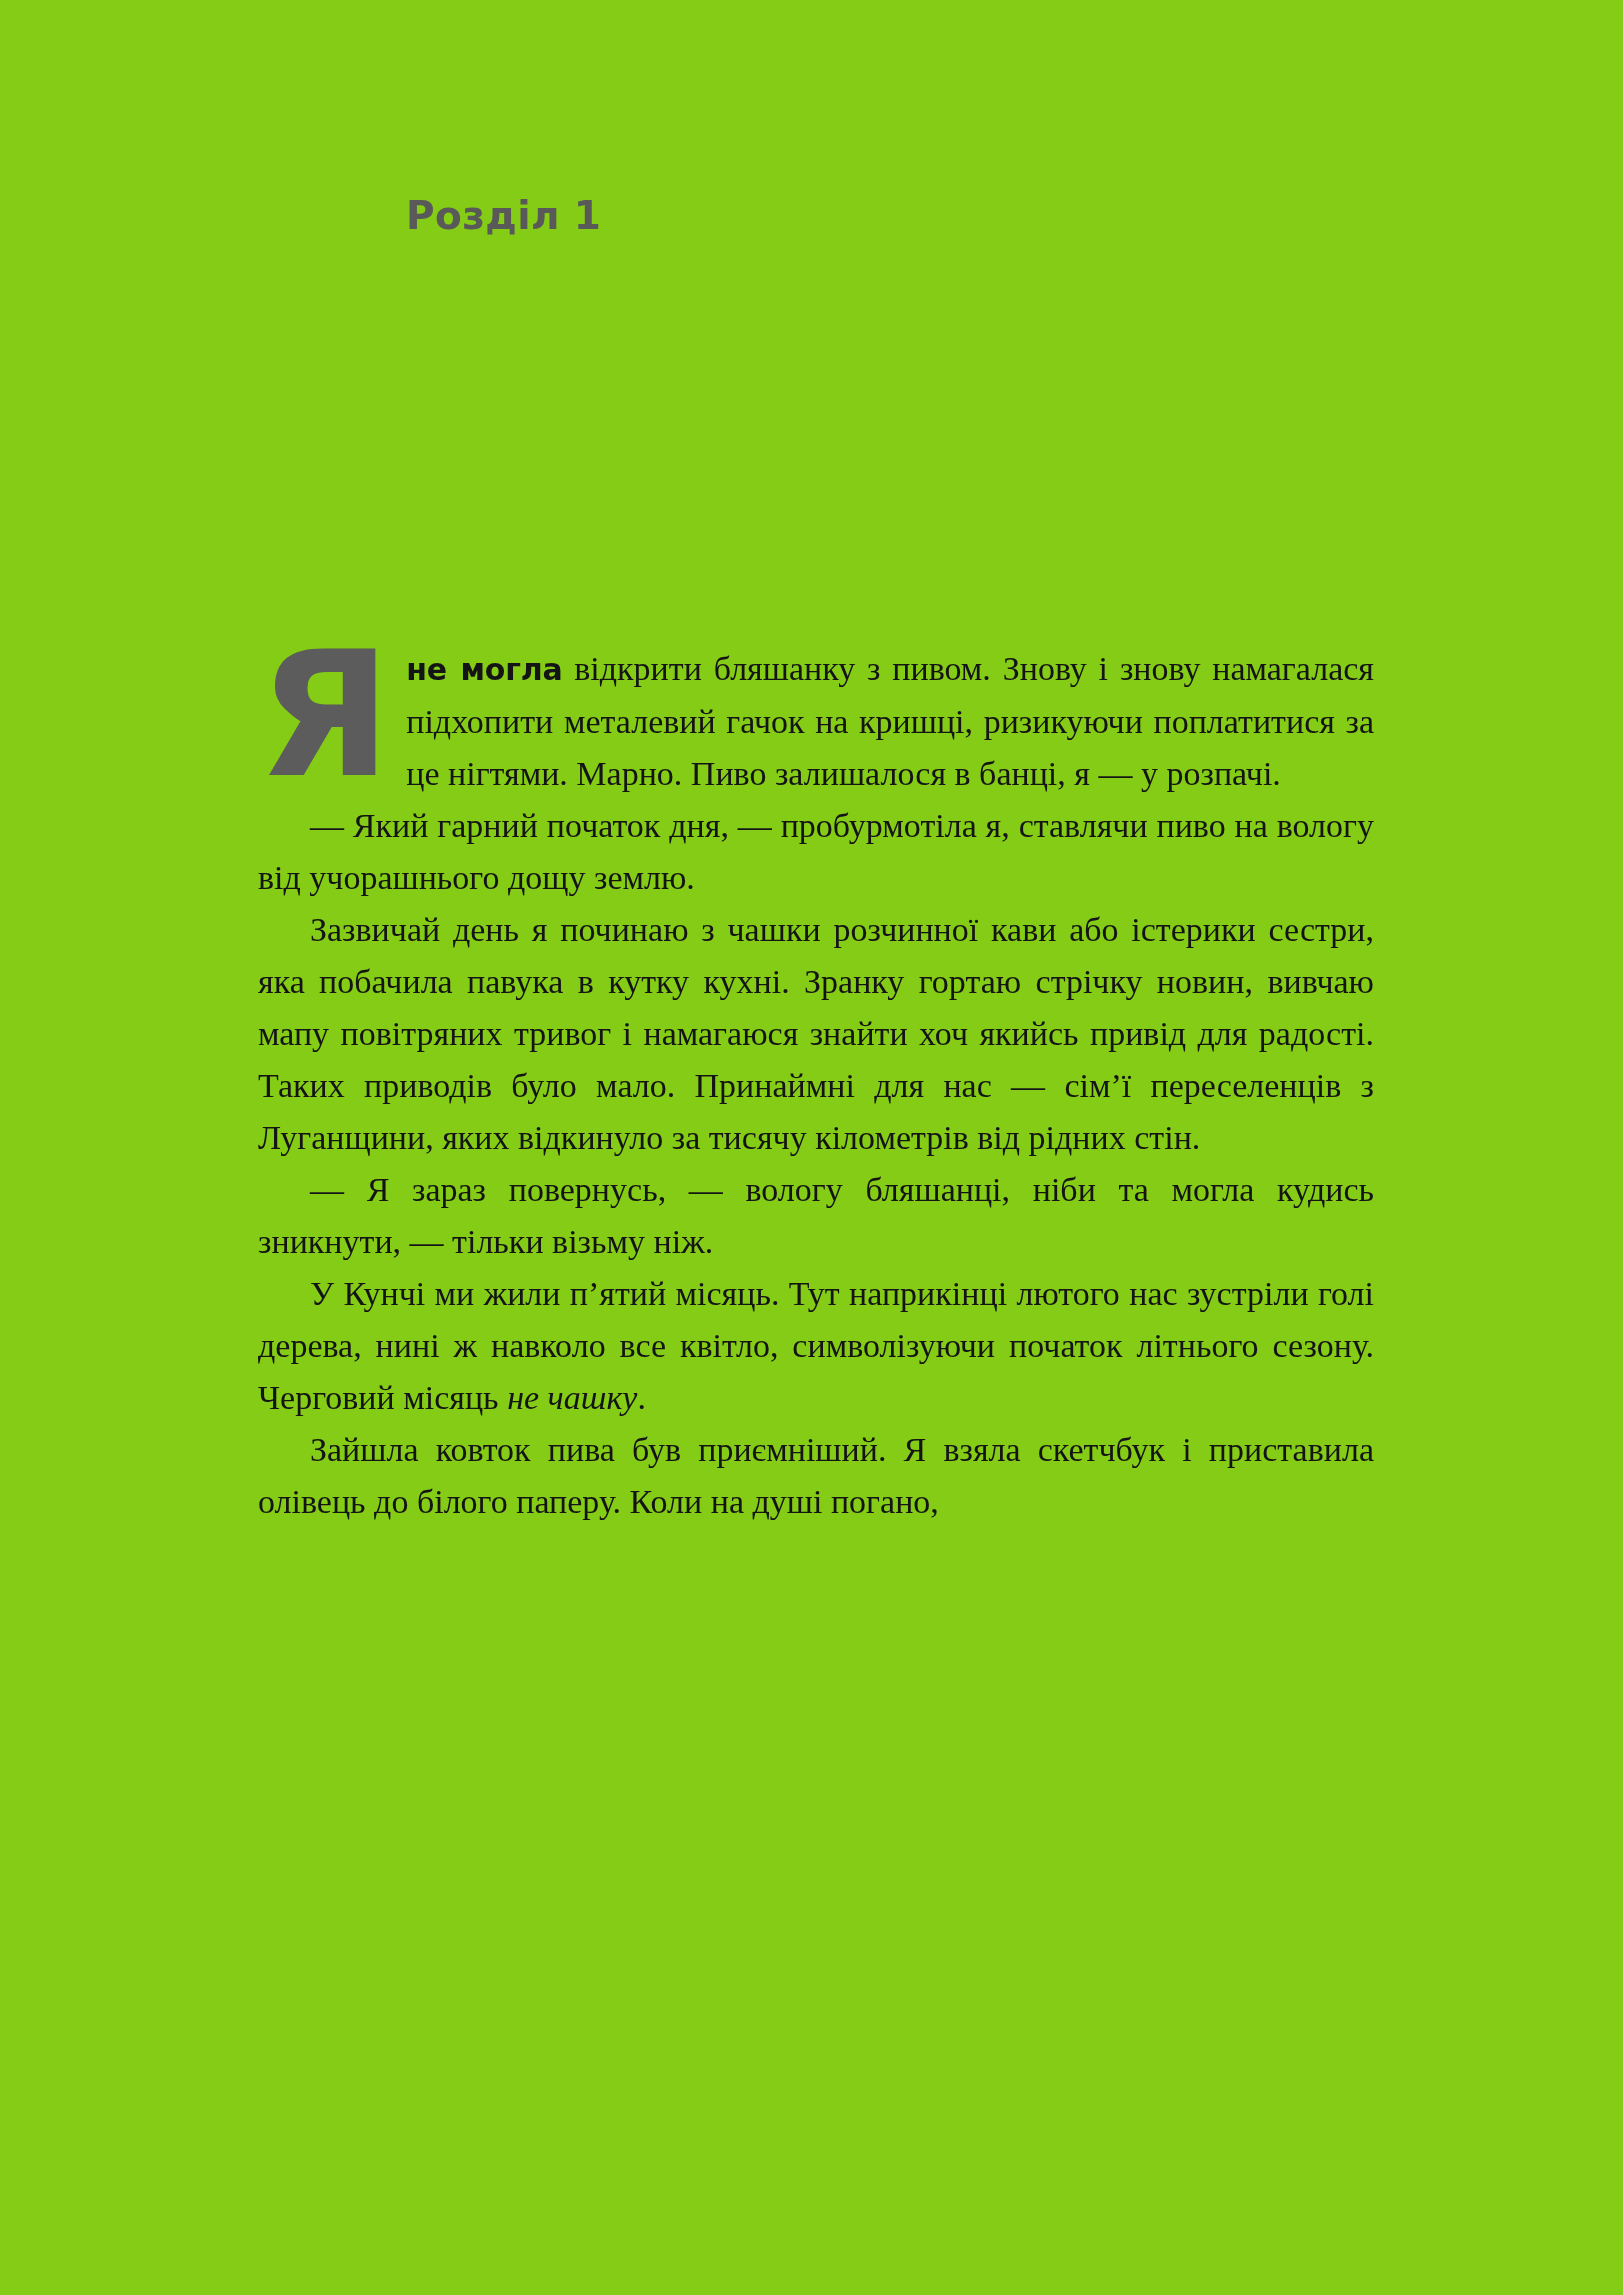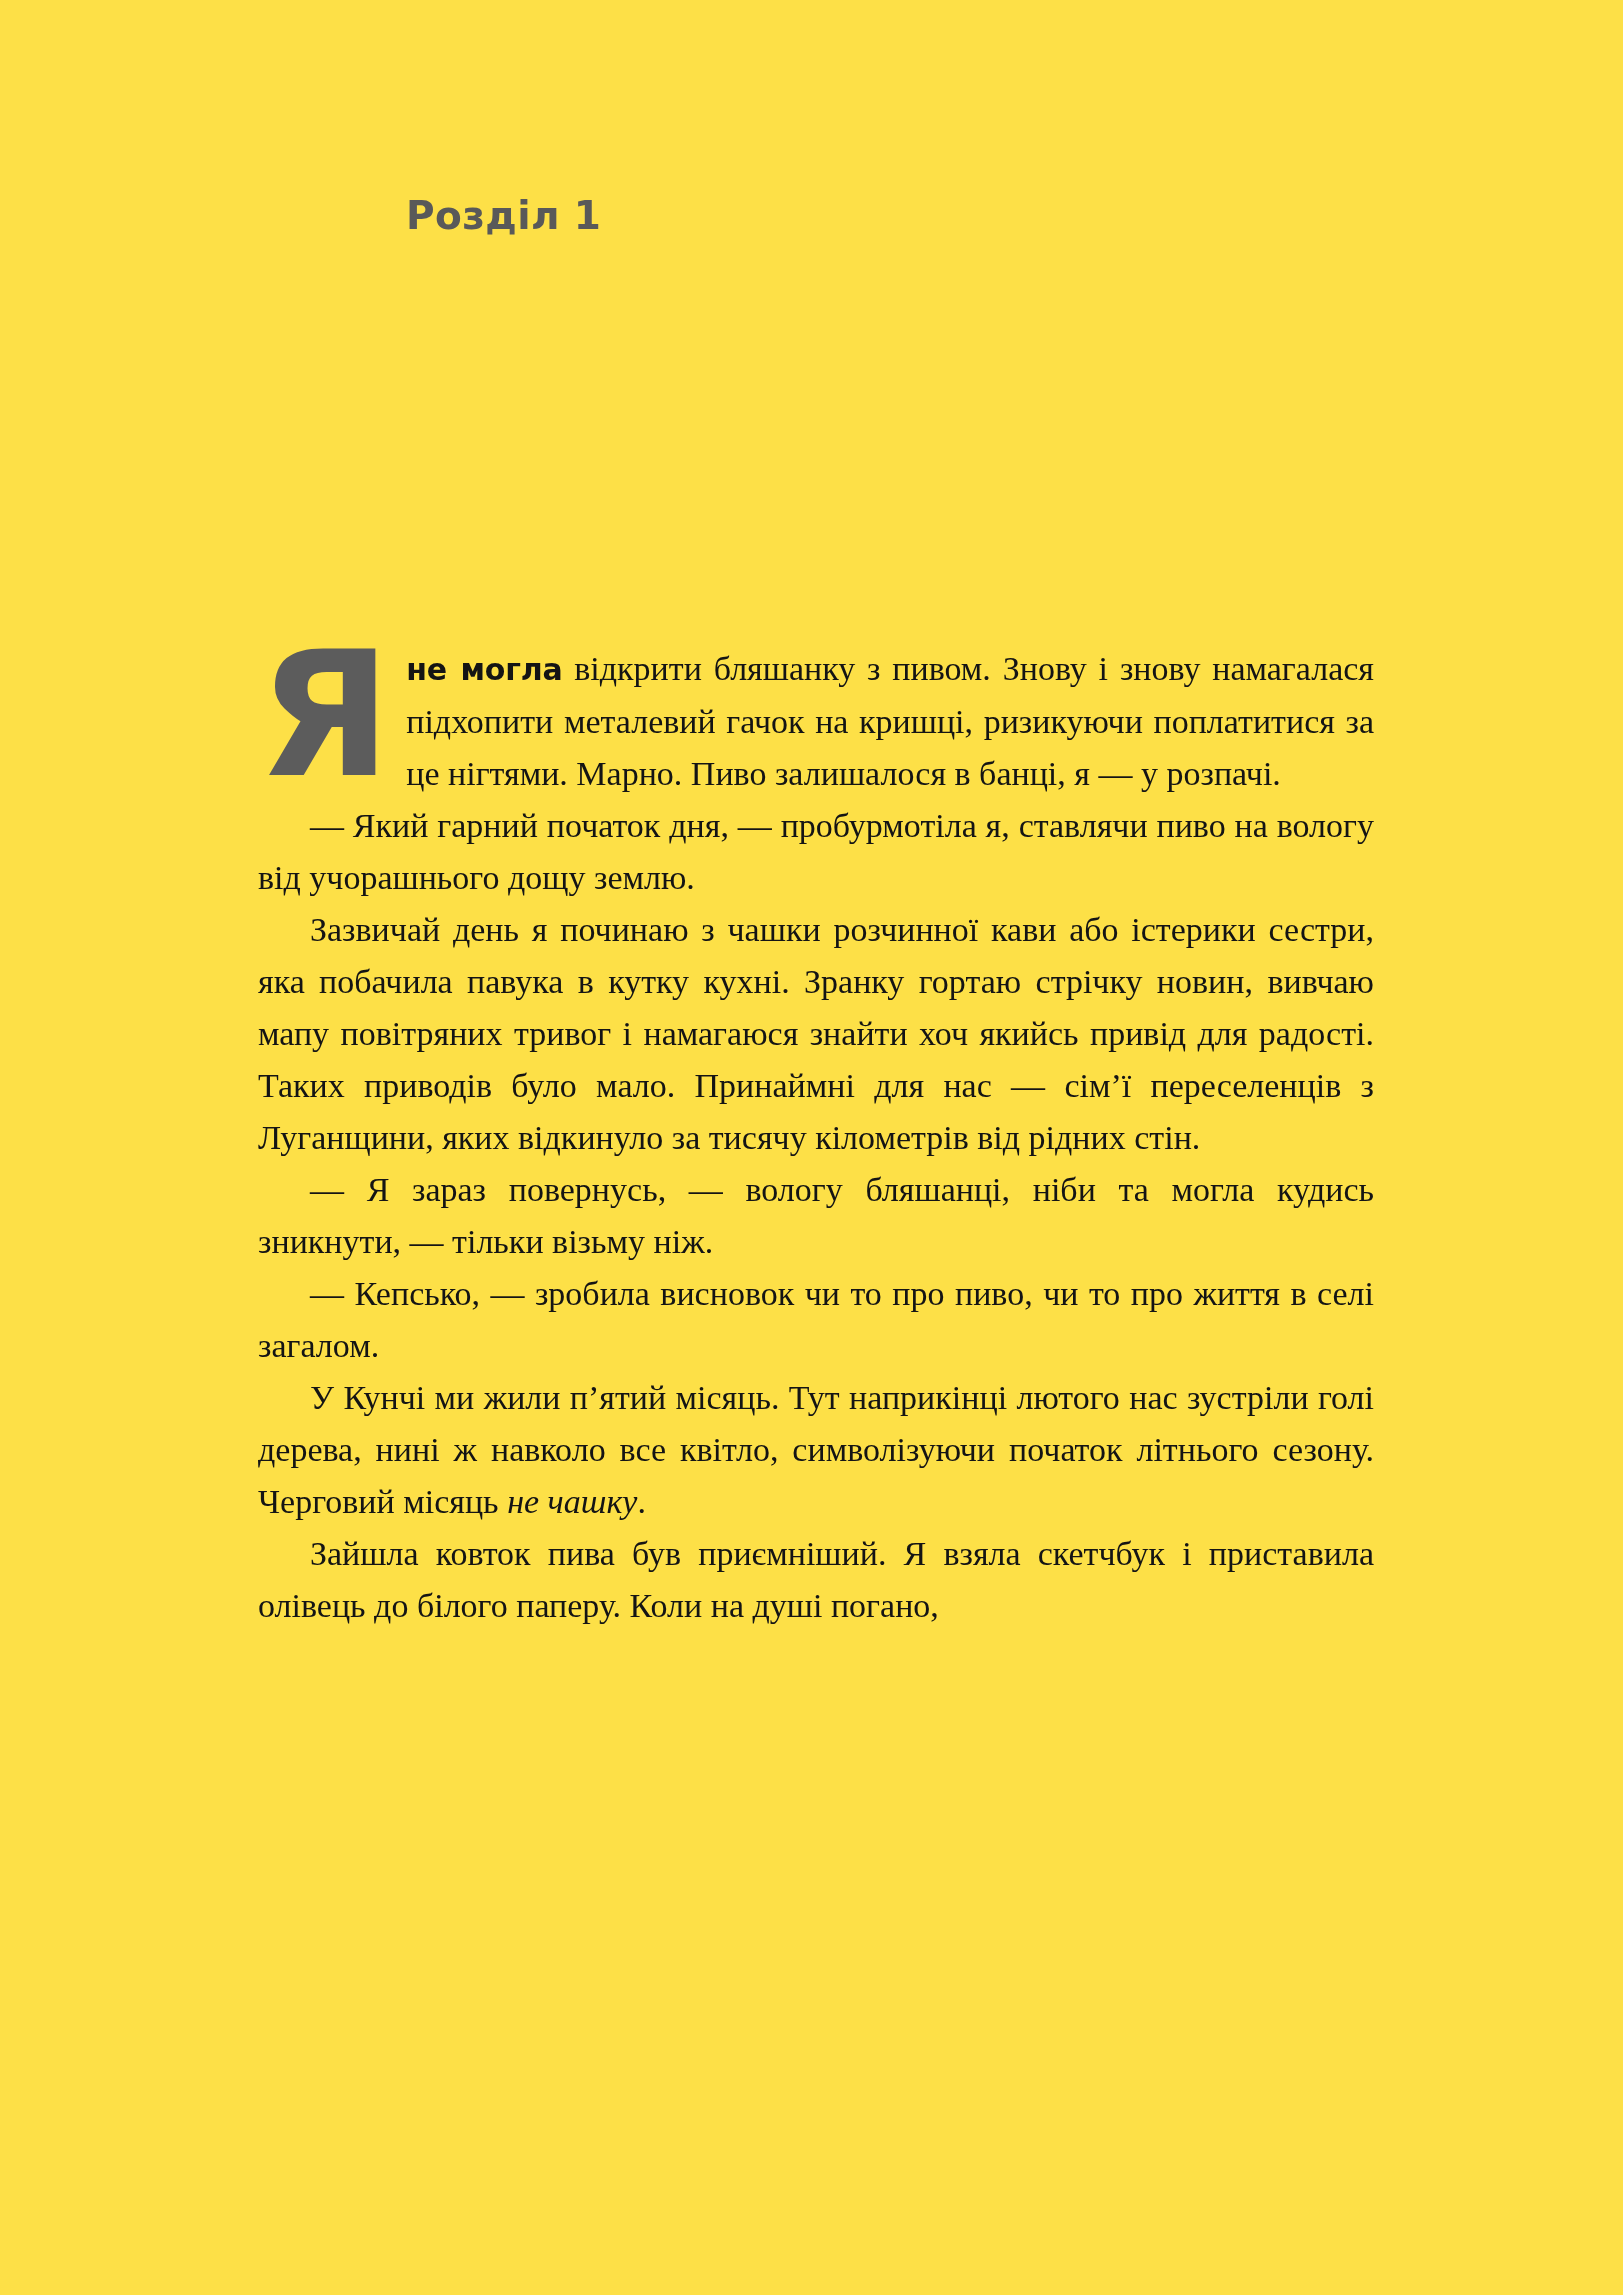--- a/index.html
+++ b/index.html
@@ -6,21 +6,21 @@
   html, body {
     margin: 0;
     padding: 0;
     background: #ffffff;
   }
 
   .page {
     position: relative;
     width: 1624px;
     height: 2295px;
-    background: #fde047;
+    background: #84cc16;
     box-sizing: border-box;
     overflow: hidden;
     font-family: "Liberation Serif", "DejaVu Serif", serif;
     color: #111111;
   }
 
   
   .chapter-heading {
     position: absolute;
     left: 406px;
@@ -94,21 +94,20 @@
       <span class="dropcap">Я</span><span class="lead-in">не могла</span><span> відкрити бляшанку з пивом. Знову і знову намагалася підхопити металевий гачок на кришці, ризикуючи поплатитися за це нігтями. Марно. Пиво залишалося в банці, я — у розпачі.</span>
     </p>
 
     <p class="para"><span>— Який гарний початок дня, — пробурмотіла я, ставлячи пиво на вологу від учорашнього дощу землю.</span></p>
 
     <p class="para"><span>Зазвичай день я починаю з чашки розчинної кави або істерики сестри, яка побачила павука в кутку кухні. Зранку гортаю стрічку новин, вивчаю мапу повітряних тривог і намагаюся знайти хоч якийсь привід для радості. Таких приводів було мало. Принаймні для нас — сім’ї переселенців з Луганщини, яких відкинуло за тисячу кілометрів від рідних стін.</span></p>
 
     <p class="para"><span>— Я зараз повернусь, — вологу бляшанці, ніби та могла кудись зникнути, — тільки візьму ніж.</span></p>
 
 
-    <p class="para"><span>— Кепсько, — зробила висновок чи то про пиво, чи то про життя в селі загалом.</span></p>
 
     <p class="para"><span>У Кунчі ми жили п’ятий місяць. Тут наприкінці лютого нас зустріли голі дерева, нині ж навколо все квітло, символізуючи початок літнього сезону. Черговий місяць </span><span class="ital">не чашку</span><span>.</span></p>
 
     <p class="para"><span>Зайшла ковток пива був приємніший. Я взяла скетчбук і приставила олівець до білого паперу. Коли на душі погано,</span></p>
 
   </div>
 </div>
 
 
 </body></html>

